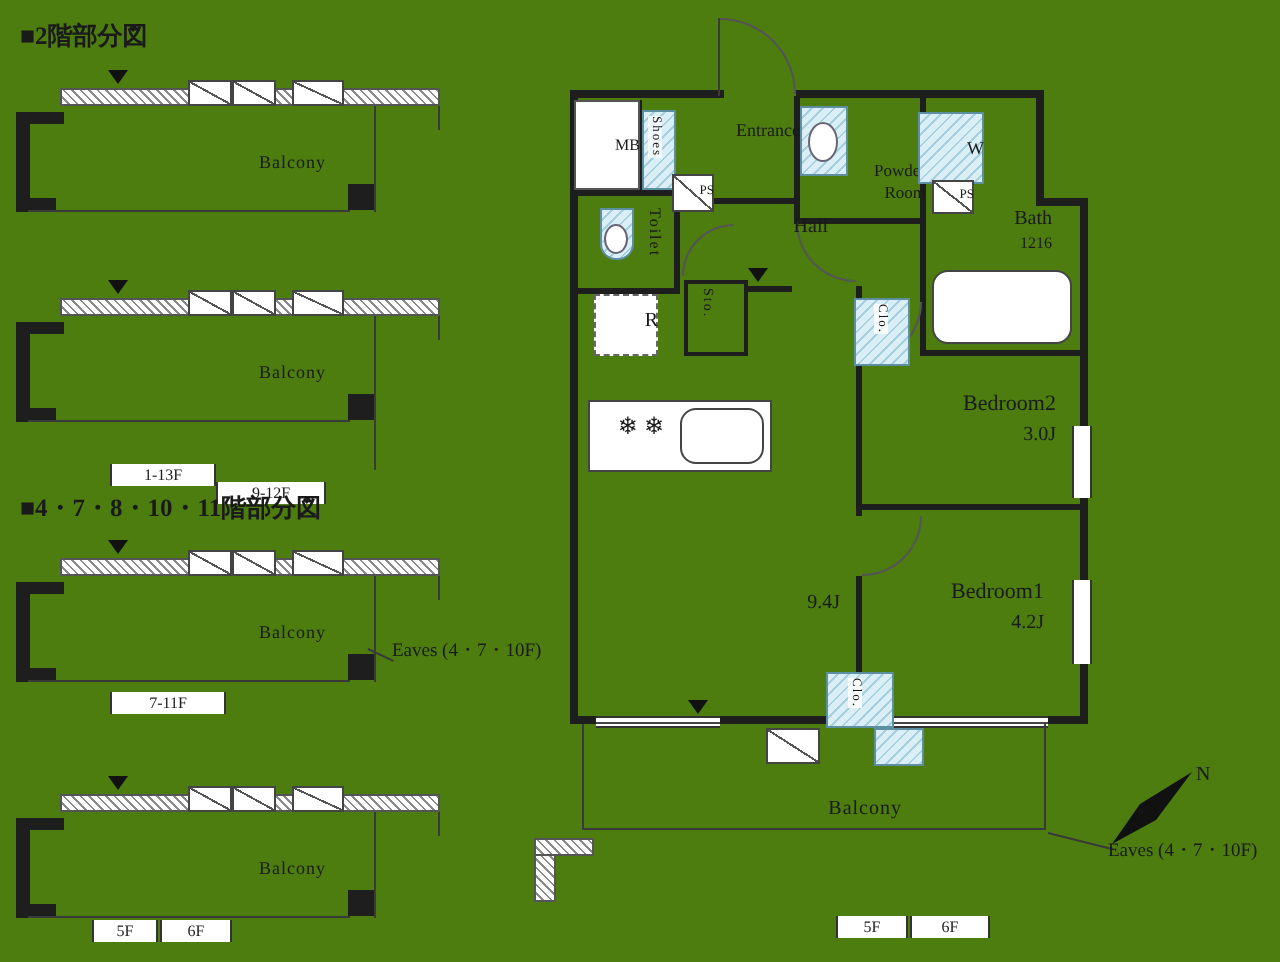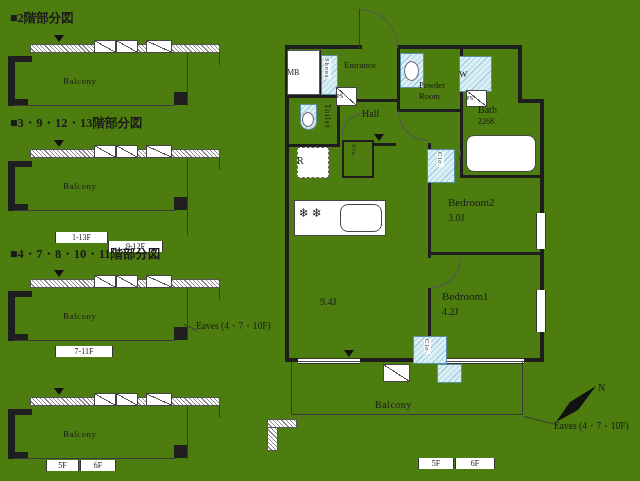--- a/index.html
+++ b/index.html
@@ -1,21 +1,21 @@
 <!DOCTYPE html>
 <html><head>
 <meta charset="utf-8">
 <style>
 *{margin:0;padding:0;box-sizing:border-box}
 body{background:#fff}
 .canvas{position:relative;width:640px;height:481px;background:#4d7c0f;font-family:"Liberation Serif",serif;color:#1a1a1a;overflow:hidden}
 .abs{position:absolute}
 .wall{position:absolute;background:#1e1e1e}
 .tline{position:absolute;background:#3a3a3a}
-.lbl{position:absolute;text-align:left;color:#1a1a1a;line-height:1.15;white-space:nowrap}
+.lbl{position:absolute;text-align:right;color:#1a1a1a;line-height:1.15;white-space:nowrap}
 .vtext{writing-mode:vertical-rl;text-orientation:sideways;letter-spacing:1px;white-space:nowrap}
 .hatch{position:absolute;border:1px solid #555;background:repeating-linear-gradient(45deg,#fff 0 2px,#8a8a8a 2px 3px)}
 .bluefix{position:absolute;border:1px solid #5d8fa3;background:repeating-linear-gradient(135deg,#daeef6 0 3px,#a8cfdf 3px 4px)}
 .whitebox{position:absolute;border:1px solid #444;background:#fff}
 .diag{background-image:linear-gradient(to top right,transparent calc(50% - .5px),#555 calc(50% - .5px),#555 calc(50% + .5px),transparent calc(50% + .5px))}
 .dashbox{position:absolute;border:1px dashed #666;background:#fff}
 .dim{position:absolute;font-size:8px;border-left:1px solid #333;border-right:1px solid #333;padding:0 3px;line-height:11px;text-align:center;background:#fff;white-space:nowrap}
 .tri-down{position:absolute;width:0;height:0;border-left:5px solid transparent;border-right:5px solid transparent;border-top:7px solid #111}
 .arc-tr{position:absolute;border-top:1px solid #555;border-right:1px solid #555;border-top-right-radius:100% 100%}
 .arc-br{position:absolute;border-bottom:1px solid #555;border-right:1px solid #555;border-bottom-right-radius:100% 100%}
@@ -42,21 +42,20 @@
     <div class="wall" style="left:0;top:24px;width:24px;height:6px"></div>
     <div class="wall" style="left:0;top:24px;width:7px;height:50px"></div>
     <div class="wall" style="left:0;top:67px;width:20px;height:7px"></div>
     <div class="wall" style="left:166px;top:60px;width:14px;height:13px"></div>
     <div class="tline" style="left:6px;top:73px;width:161px;height:1px"></div>
     <div class="tline" style="left:179px;top:21px;width:1px;height:53px"></div>
     <div class="tline" style="left:211px;top:21px;width:1px;height:12px"></div>
     <div class="lbl" style="left:55px;top:44px;width:100px;font-size:9px;letter-spacing:.5px">Balcony</div>
   </div>
 
-  <div class="ptitle" style="left:10px;top:115px">■3・9・12・13階部分図</div>
   <div class="pgroup" style="left:8px;top:137px">
     <div class="hatch" style="left:22px;top:12px;width:190px;height:9px"></div>
     <div class="tri-down" style="left:46px;top:3px"></div>
     <div class="whitebox diag" style="left:86px;top:8px;width:22px;height:13px"></div>
     <div class="whitebox diag" style="left:108px;top:8px;width:22px;height:13px"></div>
     <div class="whitebox diag" style="left:138px;top:8px;width:26px;height:13px"></div>
     <div class="wall" style="left:0;top:24px;width:24px;height:6px"></div>
     <div class="wall" style="left:0;top:24px;width:7px;height:50px"></div>
     <div class="wall" style="left:0;top:67px;width:20px;height:7px"></div>
     <div class="wall" style="left:166px;top:60px;width:14px;height:13px"></div>
@@ -162,21 +161,21 @@
   <div class="lbl" style="left:459px;top:69px;width:33px;font-size:9px">W</div>
   <div class="whitebox diag" style="left:466px;top:90px;width:21px;height:17px"></div>
   <div class="lbl" style="left:466px;top:94px;width:21px;font-size:6.5px">PS</div>
 
   <div class="bluefix" style="left:300px;top:104px;width:17px;height:26px;border-radius:0 0 8px 8px"></div>
   <div class="oval" style="left:302px;top:112px;width:12px;height:15px"></div>
   <div class="lbl vtext" style="left:323px;top:104px;font-size:8px">Toilet</div>
   <div class="lbl" style="left:362px;top:108px;width:52px;font-size:10px">Hall</div>
 
   <div class="lbl" style="left:478px;top:104px;width:48px;font-size:10px">Bath</div>
-  <div class="lbl" style="left:478px;top:117px;width:48px;font-size:8px">2268</div>
+  <div class="lbl" style="left:478px;top:117px;width:48px;font-size:8px">1216</div>
   <div class="whitebox" style="left:466px;top:135px;width:70px;height:37px;border-radius:8px;border-width:1.5px"></div>
 
   <div class="dashbox" style="left:297px;top:147px;width:32px;height:31px"></div>
   <div class="lbl" style="left:297px;top:155px;width:32px;font-size:10px">R</div>
   <div class="lbl vtext" style="left:350px;top:144px;font-size:7px">Sto.</div>
   <div class="bluefix" style="left:427px;top:149px;width:28px;height:34px"></div>
   <div class="lbl vtext" style="left:437px;top:152px;font-size:6.5px;background:rgba(255,255,255,.8)">Clo.</div>
   <div class="bluefix" style="left:413px;top:336px;width:34px;height:28px"></div>
   <div class="lbl vtext" style="left:424px;top:339px;font-size:6.5px;background:rgba(255,255,255,.8)">Clo.</div>
 

